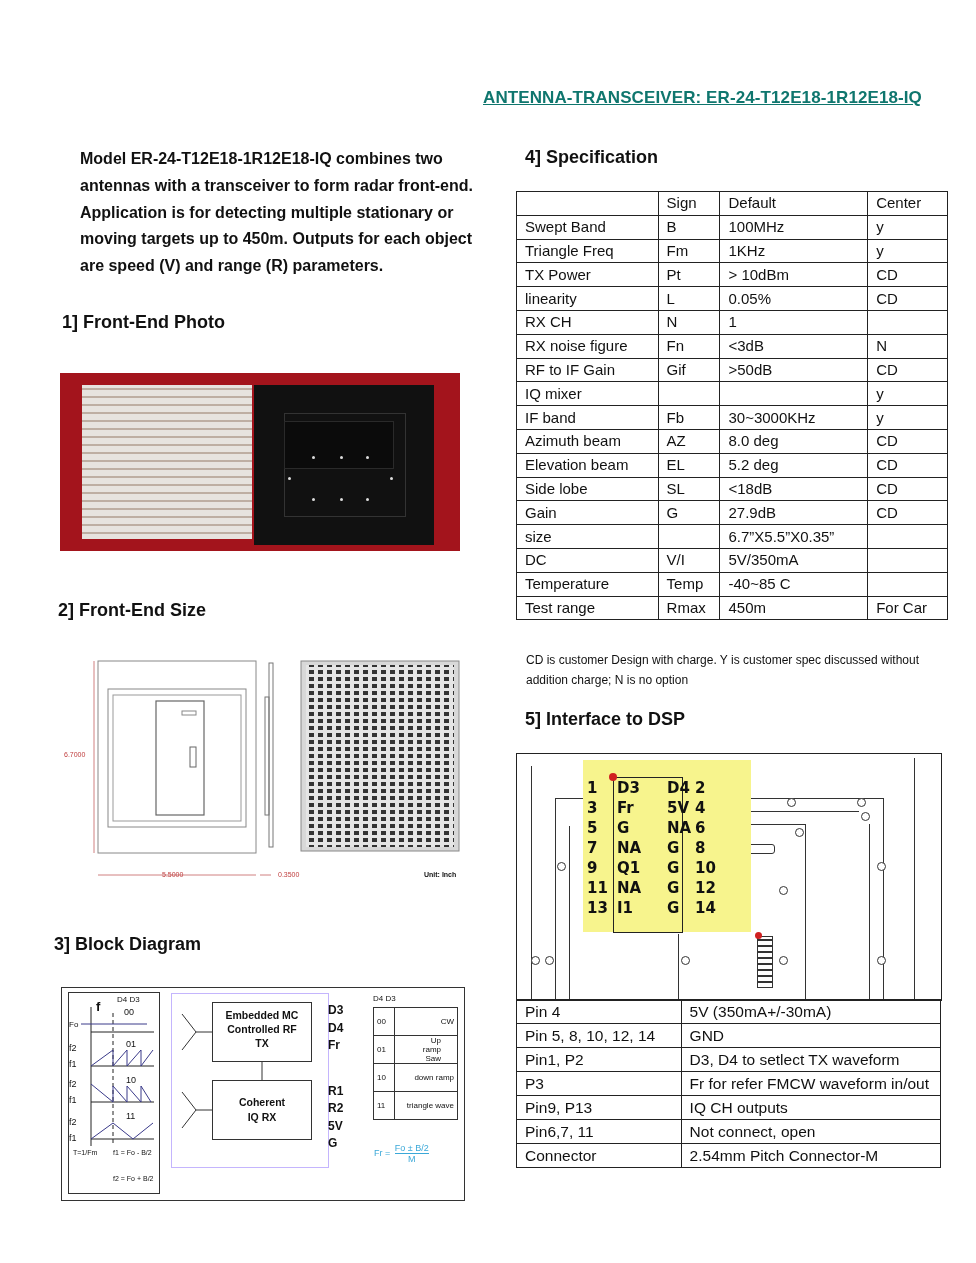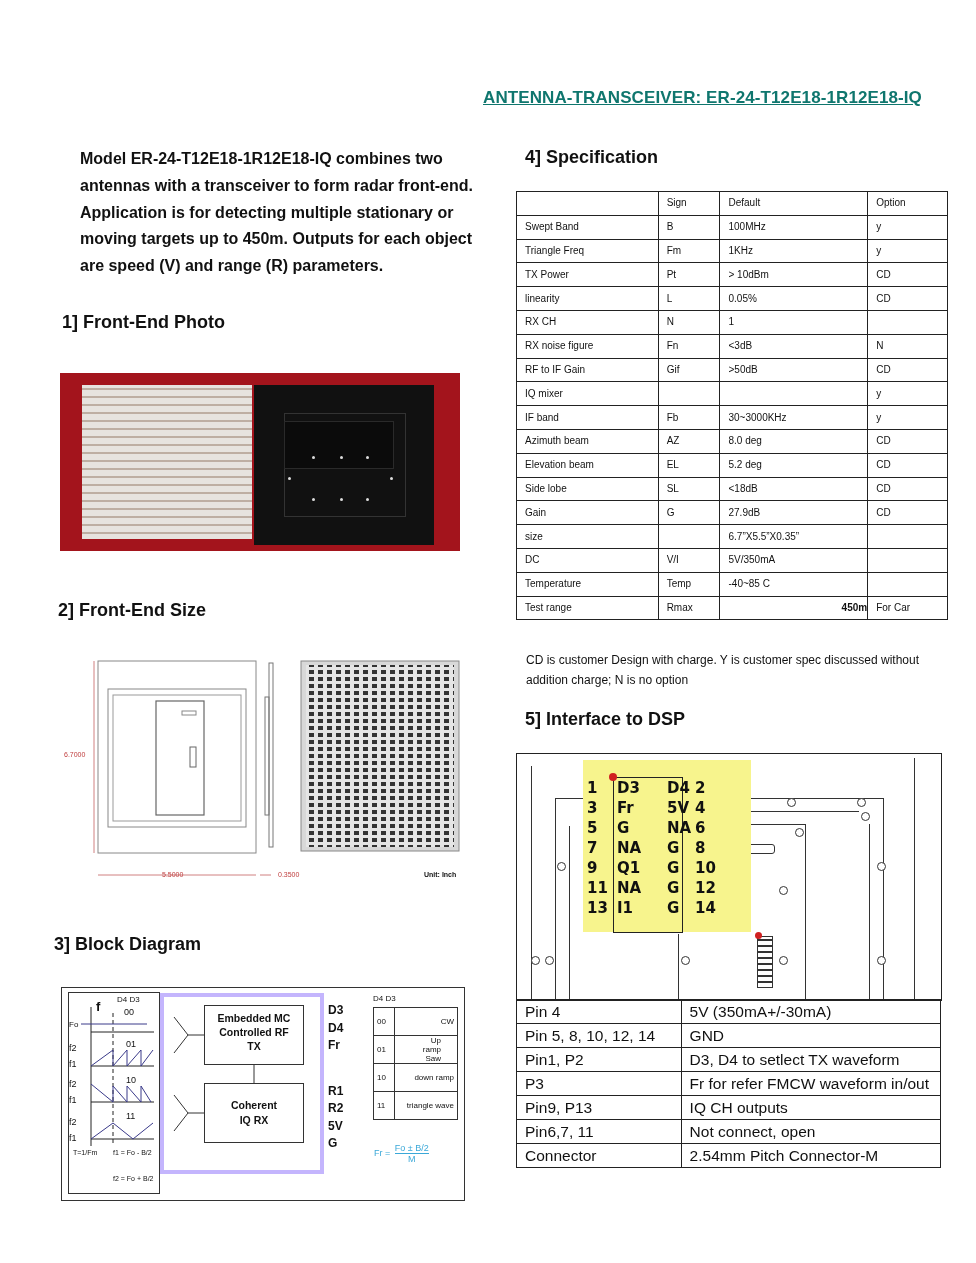--- a/index.html
+++ b/index.html
@@ -22,21 +22,21 @@
   .photo .inner { position:absolute; left:30px; top:28px; width:120px; height:102px; border:1px solid #333; }
   .photo .plate { position:absolute; left:30px; top:36px; width:108px; height:46px; background:#0b0b0b; border:1px solid #2a2a2a; }
   .dot { position:absolute; width:3px; height:3px; border-radius:50%; background:#ddd; }
   
   .sizebox { left:64px; top:655px; width:400px; height:232px; }
   .dim-red { color:#c04040; font-size:7px; position:absolute; }
   
   .block { left:61px; top:987px; width:402px; height:212px; border:1px solid #333; background:#fff; }
   
   table { border-collapse:collapse; }
-  .spec { left:516px; top:191px; width:432px; font-size:10px; }
+  .spec { left:516px; top:191px; width:432px; font-size:15px; }
   .spec td { border:1px solid #222; height:22.8px; padding:0 0 0 8px; vertical-align:middle; line-height:18px; }
   .note { left:526px; top:650px; font-size:12px; line-height:20px; width:420px; }
   .iface { left:516px; top:753px; width:424px; height:246px; border:1px solid #222; background:#fff; overflow:hidden; }
   .pins { left:516px; top:999px; width:425px; font-size:15.5px; }
   .pins td { border:1px solid #222; padding:1px 0 1px 8px; height:21px; line-height:20px; vertical-align:middle; }
   .yellow { position:absolute; left:66px; top:6px; width:168px; height:172px; background:#f7f48d; }
   .pinchip { position:absolute; left:96px; top:23px; width:68px; height:154px; border:1.5px solid #222; }
   .pinlbl { position:absolute; font-family:"DejaVu Sans", sans-serif; font-weight:bold; font-size:15px; line-height:20px; }
   .line { position:absolute; background:#333; }
   .hole { position:absolute; width:7px; height:7px; border:1.2px solid #333; border-radius:50%; background:#fff; }
@@ -131,21 +131,21 @@
     <span class="abs" style="left:0px;top:66px;font-size:9px;">f1</span>
     <span class="abs" style="left:0px;top:86px;font-size:9px;">f2</span>
     <span class="abs" style="left:0px;top:102px;font-size:9px;">f1</span>
     <span class="abs" style="left:0px;top:124px;font-size:9px;">f2</span>
     <span class="abs" style="left:0px;top:140px;font-size:9px;">f1</span>
     <span class="abs" style="left:4px;top:156px;font-size:7px;">T=1/Fm</span>
     <span class="abs" style="left:44px;top:156px;font-size:7px;">f1 = Fo - B/2</span>
     <span class="abs" style="left:44px;top:182px;font-size:7px;">f2 = Fo + B/2</span>
   </div>
 
-  <div class="abs" style="left:98px;top:5px;width:156px;height:173px;border:4px solid #c4b5fd;">
+  <div class="abs" style="left:109px;top:5px;width:156px;height:173px;border:1px solid #c4b5fd;">
     <div class="abs" style="left:40px;top:8px;width:100px;height:60px;border:1px solid #333;text-align:center;font-size:10.5px;font-weight:bold;line-height:14px;padding-top:5px;box-sizing:border-box;">
       <div>Embedded MC</div>
       <div>Controlled RF</div>
       <div>TX</div>
     </div>
     <div class="abs" style="left:40px;top:86px;width:100px;height:60px;border:1px solid #333;text-align:center;font-size:10.5px;font-weight:bold;line-height:15px;padding-top:14px;box-sizing:border-box;">
       <div>Coherent</div>
       <div>IQ RX</div>
     </div>
     <svg class="abs" style="left:0;top:0;" width="156" height="173">
@@ -205,21 +205,21 @@
       <col style="width:142px">
       <col style="width:62px">
       <col style="width:148px">
       <col style="width:80px">
     </colgroup>
   <thead>
     <tr>
       <td></td>
       <td>Sign</td>
       <td>Default</td>
-      <td>Option</td>
+      <td>Center</td>
     </tr>
   </thead>
   <tbody id="spec-rows">
       <tr>
         <td>Swept Band</td>
         <td>B</td>
         <td>100MHz</td>
         <td>y</td>
       </tr>
       <tr>
@@ -308,21 +308,21 @@
       </tr>
       <tr>
         <td>Temperature</td>
         <td>Temp</td>
         <td>-40~85 C</td>
         <td></td>
       </tr>
       <tr>
         <td>Test range</td>
         <td>Rmax</td>
-        <td style="text-align: right; font-weight: bold;">450m</td>
+        <td style="text-align: left;">450m</td>
         <td>For Car</td>
       </tr>
     </tbody>
 </table>
 <div class="abs note">CD is customer Design with charge. Y is customer spec discussed without addition charge; N is no option</div>
 
 <div class="abs h" style="left:525px;top:709px;">5] Interface to DSP</div>
 <div class="abs iface">
 
   <div class="line" style="left:14px;top:12px;width:1px;height:234px;"></div>

